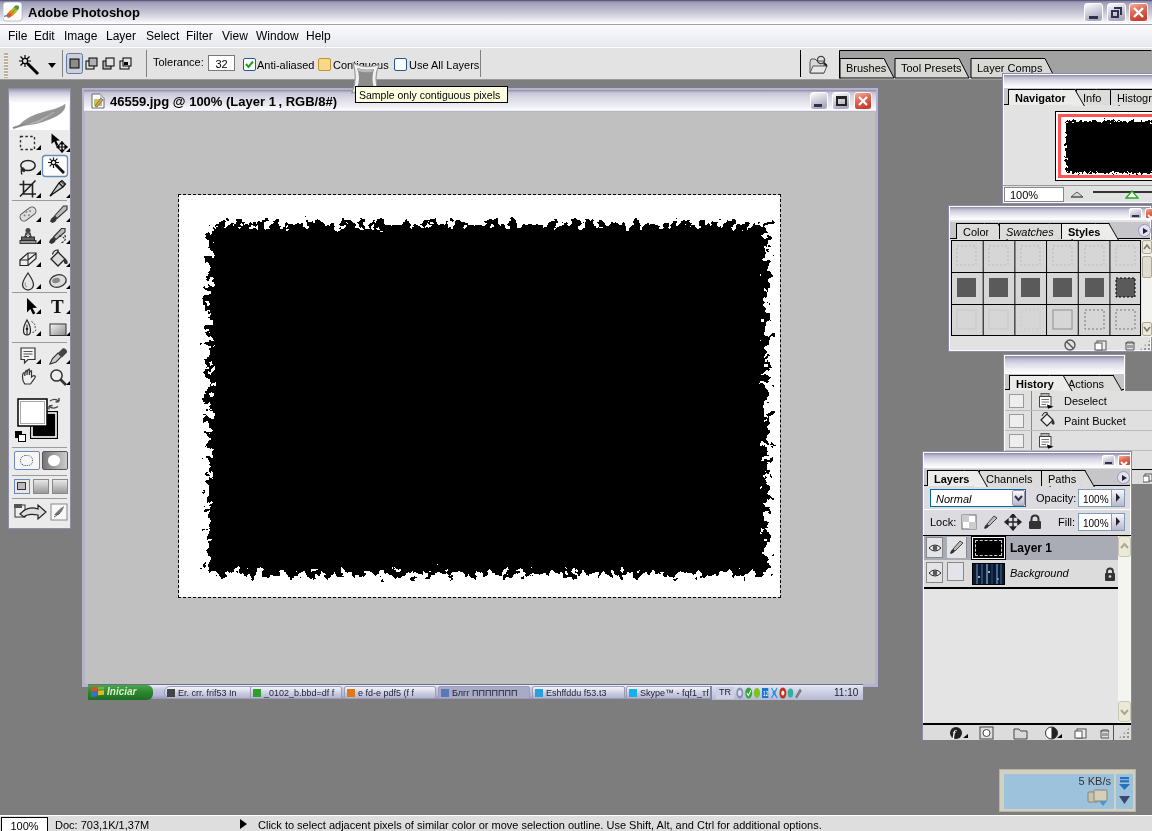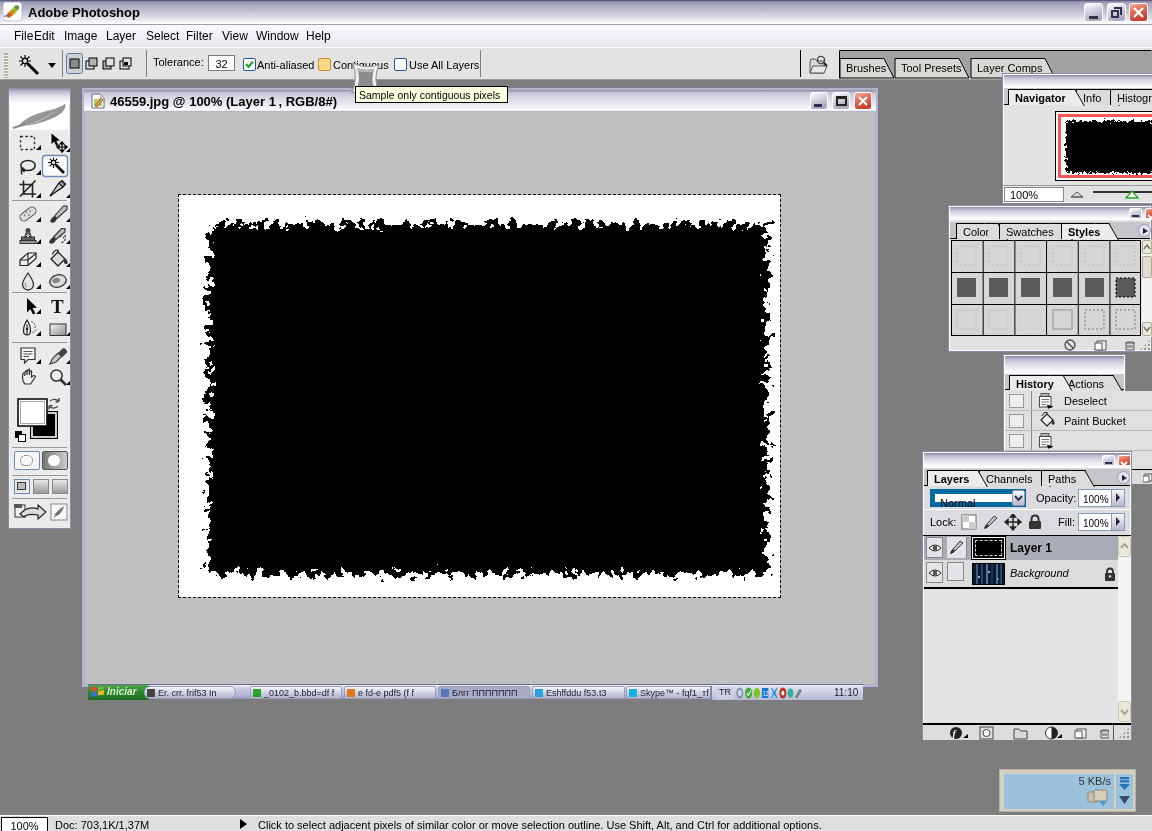--- a/index.html
+++ b/index.html
@@ -94,21 +94,21 @@
     <div style="position:absolute;left:6px;top:3px;width:8px;height:8px;border:2px solid #31304f;border-left:none;border-bottom:none;"></div>
   </div>
   <div class="wbtn close" style="left:1129px;">
     <svg width="17" height="17" viewBox="0 0 17 17">
         <path d="M4 4 L13 13 M13 4 L4 13" stroke="#fff" stroke-width="2.4"></path>
       </svg>
   </div>
 </div>
 
 <div class="abs" id="menubar">
-  <span style="left:14px;">File</span>
+  <span style="left:8px;">File</span>
     <span style="left:34px;">Edit</span>
   <span style="left:64px;">Image</span>
     <span style="left:106px;">Layer</span>
   <span style="left:146px;">Select</span>
     <span style="left:186px;">Filter</span>
   <span style="left:222px;">View</span>
     <span style="left:256px;">Window</span>
   <span style="left:306px;">Help</span>
 </div>
 
@@ -454,21 +454,21 @@
 <div class="pwin" style="left:948px;top:205px;width:204px;height:147px;">
   <div class="ptitle"></div>
   <div class="pbtn" style="left:180px;">
       <div style="position:absolute;left:2px;top:6px;width:7px;height:2px;background:#31304f;"></div>
     </div>
   <div class="pbtn close" style="left:196px;"><svg width="11" height="9" viewBox="0 0 11 9">
         <path d="M2 1 L8 7 M8 1 L2 7" stroke="#fff" stroke-width="1.8"></path>
       </svg></div>
   <div class="ptabrow" style="top:16px;">
     <div class="ptab" style="left:6px;">Color<div class="slant"></div></div>
-    <div class="ptab" style="left:49px;">Swatches<div class="slant"></div></div>
+    <div class="ptab" style="left:49px;font-style:italic;">Swatches<div class="slant"></div></div>
     <div class="ptab active" style="left:111px;">Styles<div class="slant"></div></div>
   </div>
   <div class="parrow" style="left:189px;top:18px;"></div>
 
   <div style="position:absolute;left:2px;top:34px;width:190px;height:96px;background:#d6d6d6;
     background-image:linear-gradient(#000 1px, transparent 1px),linear-gradient(90deg,#000 1px, transparent 1px);
     background-size:31.7px 32px; border-bottom:1px solid #000; border-right:1px solid #000;"></div>
   <svg style="position:absolute;left:2px;top:34px;" width="191" height="97" viewBox="0 0 191 97">
     <g fill="none" stroke="#bbb" stroke-dasharray="2 2">
       <rect x="6" y="6" width="19" height="19"></rect>
@@ -573,21 +573,21 @@
         <path d="M2 1 L8 7 M8 1 L2 7" stroke="#fff" stroke-width="1.8"></path>
       </svg></div>
   <div class="ptabrow" style="top:17px;">
     <div class="ptab active" style="left:3px;">Layers<div class="slant"></div></div>
     <div class="ptab" style="left:55px;">Channels<div class="slant"></div></div>
     <div class="ptab" style="left:117px;">Paths<div class="slant"></div></div>
   </div>
   <div class="parrow" style="left:194px;top:19px;"></div>
 
   <div style="position:absolute;left:0;top:35px;width:208px;height:23px;font-size:11px;border-bottom:1px solid #fff;">
-    <div style="position:absolute;left:7px;top:2px;width:96px;height:18px;background:#fff;border:5px solid #0369a1;padding:3px 0 0 5px;">Normal</div>
+    <div style="position:absolute;left:7px;top:2px;width:96px;height:18px;background:#fff;border:1px solid #0369a1;padding:3px 0 0 5px;font-style:italic;">Normal</div>
     <div style="position:absolute;left:89px;top:3px;width:13px;height:16px;background:linear-gradient(#f8f8fc,#b8b8cc);border:1px solid #99a;border-radius:2px;">
       <svg width="11" height="14" viewBox="0 0 11 14">
           <path d="M2 5 L5.5 9 L9 5" stroke="#334" stroke-width="2" fill="none"></path>
         </svg></div>
     <span style="position:absolute;left:113px;top:5px;">Opacity:</span>
     <div style="position:absolute;left:155px;top:2px;width:47px;height:18px;border:1px solid #7f9db9;background:#fff;">
       <span style="position:absolute;left:4px;top:4px;font-size:10px;">100%</span>
       <div style="position:absolute;right:0px;top:0px;width:13px;height:16px;background:linear-gradient(#f8f8fc,#b8b8cc);border-left:1px solid #99a;">
         <svg width="12" height="15" viewBox="0 0 12 15">
             <path d="M4 3 L8 7.5 L4 12 Z" fill="#223"></path>
@@ -732,21 +732,21 @@
 <div class="abs" style="left:88px;top:684px;width:775px;height:15px;background:linear-gradient(#eef0f8 0%,#c6c8e0 30%,#b8bad6 70%,#9496b8 100%);border-top:1px solid #6a6c8e;">
   <div class="abs" style="left:0;top:0;width:65px;height:15px;background:linear-gradient(#4aa84a,#2d8830 45%,#1e6e22);border-radius:0 6px 6px 0;">
     <svg style="position:absolute;left:3px;top:2px;" width="14" height="11" viewBox="0 0 14 11">
       <rect x="0" y="0" width="6" height="4.5" fill="#e04b2f" transform="skewY(-6)"></rect>
       <rect x="7" y="-1" width="6" height="4.5" fill="#7ab440" transform="skewY(-6)"></rect>
       <rect x="0" y="5.5" width="6" height="4.5" fill="#3a6fd8" transform="skewY(-6)"></rect>
       <rect x="7" y="4.5" width="6" height="4.5" fill="#e8b91e" transform="skewY(-6)"></rect>
     </svg>
     <span style="position:absolute;left:19px;top:1px;font-size:10px;font-weight:bold;font-style:italic;color:#d8eec8;">Iniciar</span>
   </div>
-  <div class="tbtn" style="left:56px;width:92px;border-radius:6px;">
+  <div class="tbtn" style="left:76px;width:92px;border-radius:6px;">
       <div class="tico" style="background:#444;"></div>
       <span>Er. crr. frif53 In</span>
     </div>
   <div class="tbtn" style="left:162px;width:92px;">
       <div class="tico" style="background:#2ba12b;"></div>
       <span>_0102_b.bbd=df f</span>
     </div>
   <div class="tbtn" style="left:256px;width:92px;">
       <div class="tico" style="background:#e07818;"></div>
       <span>e fd-e pdf5 (f f</span>

